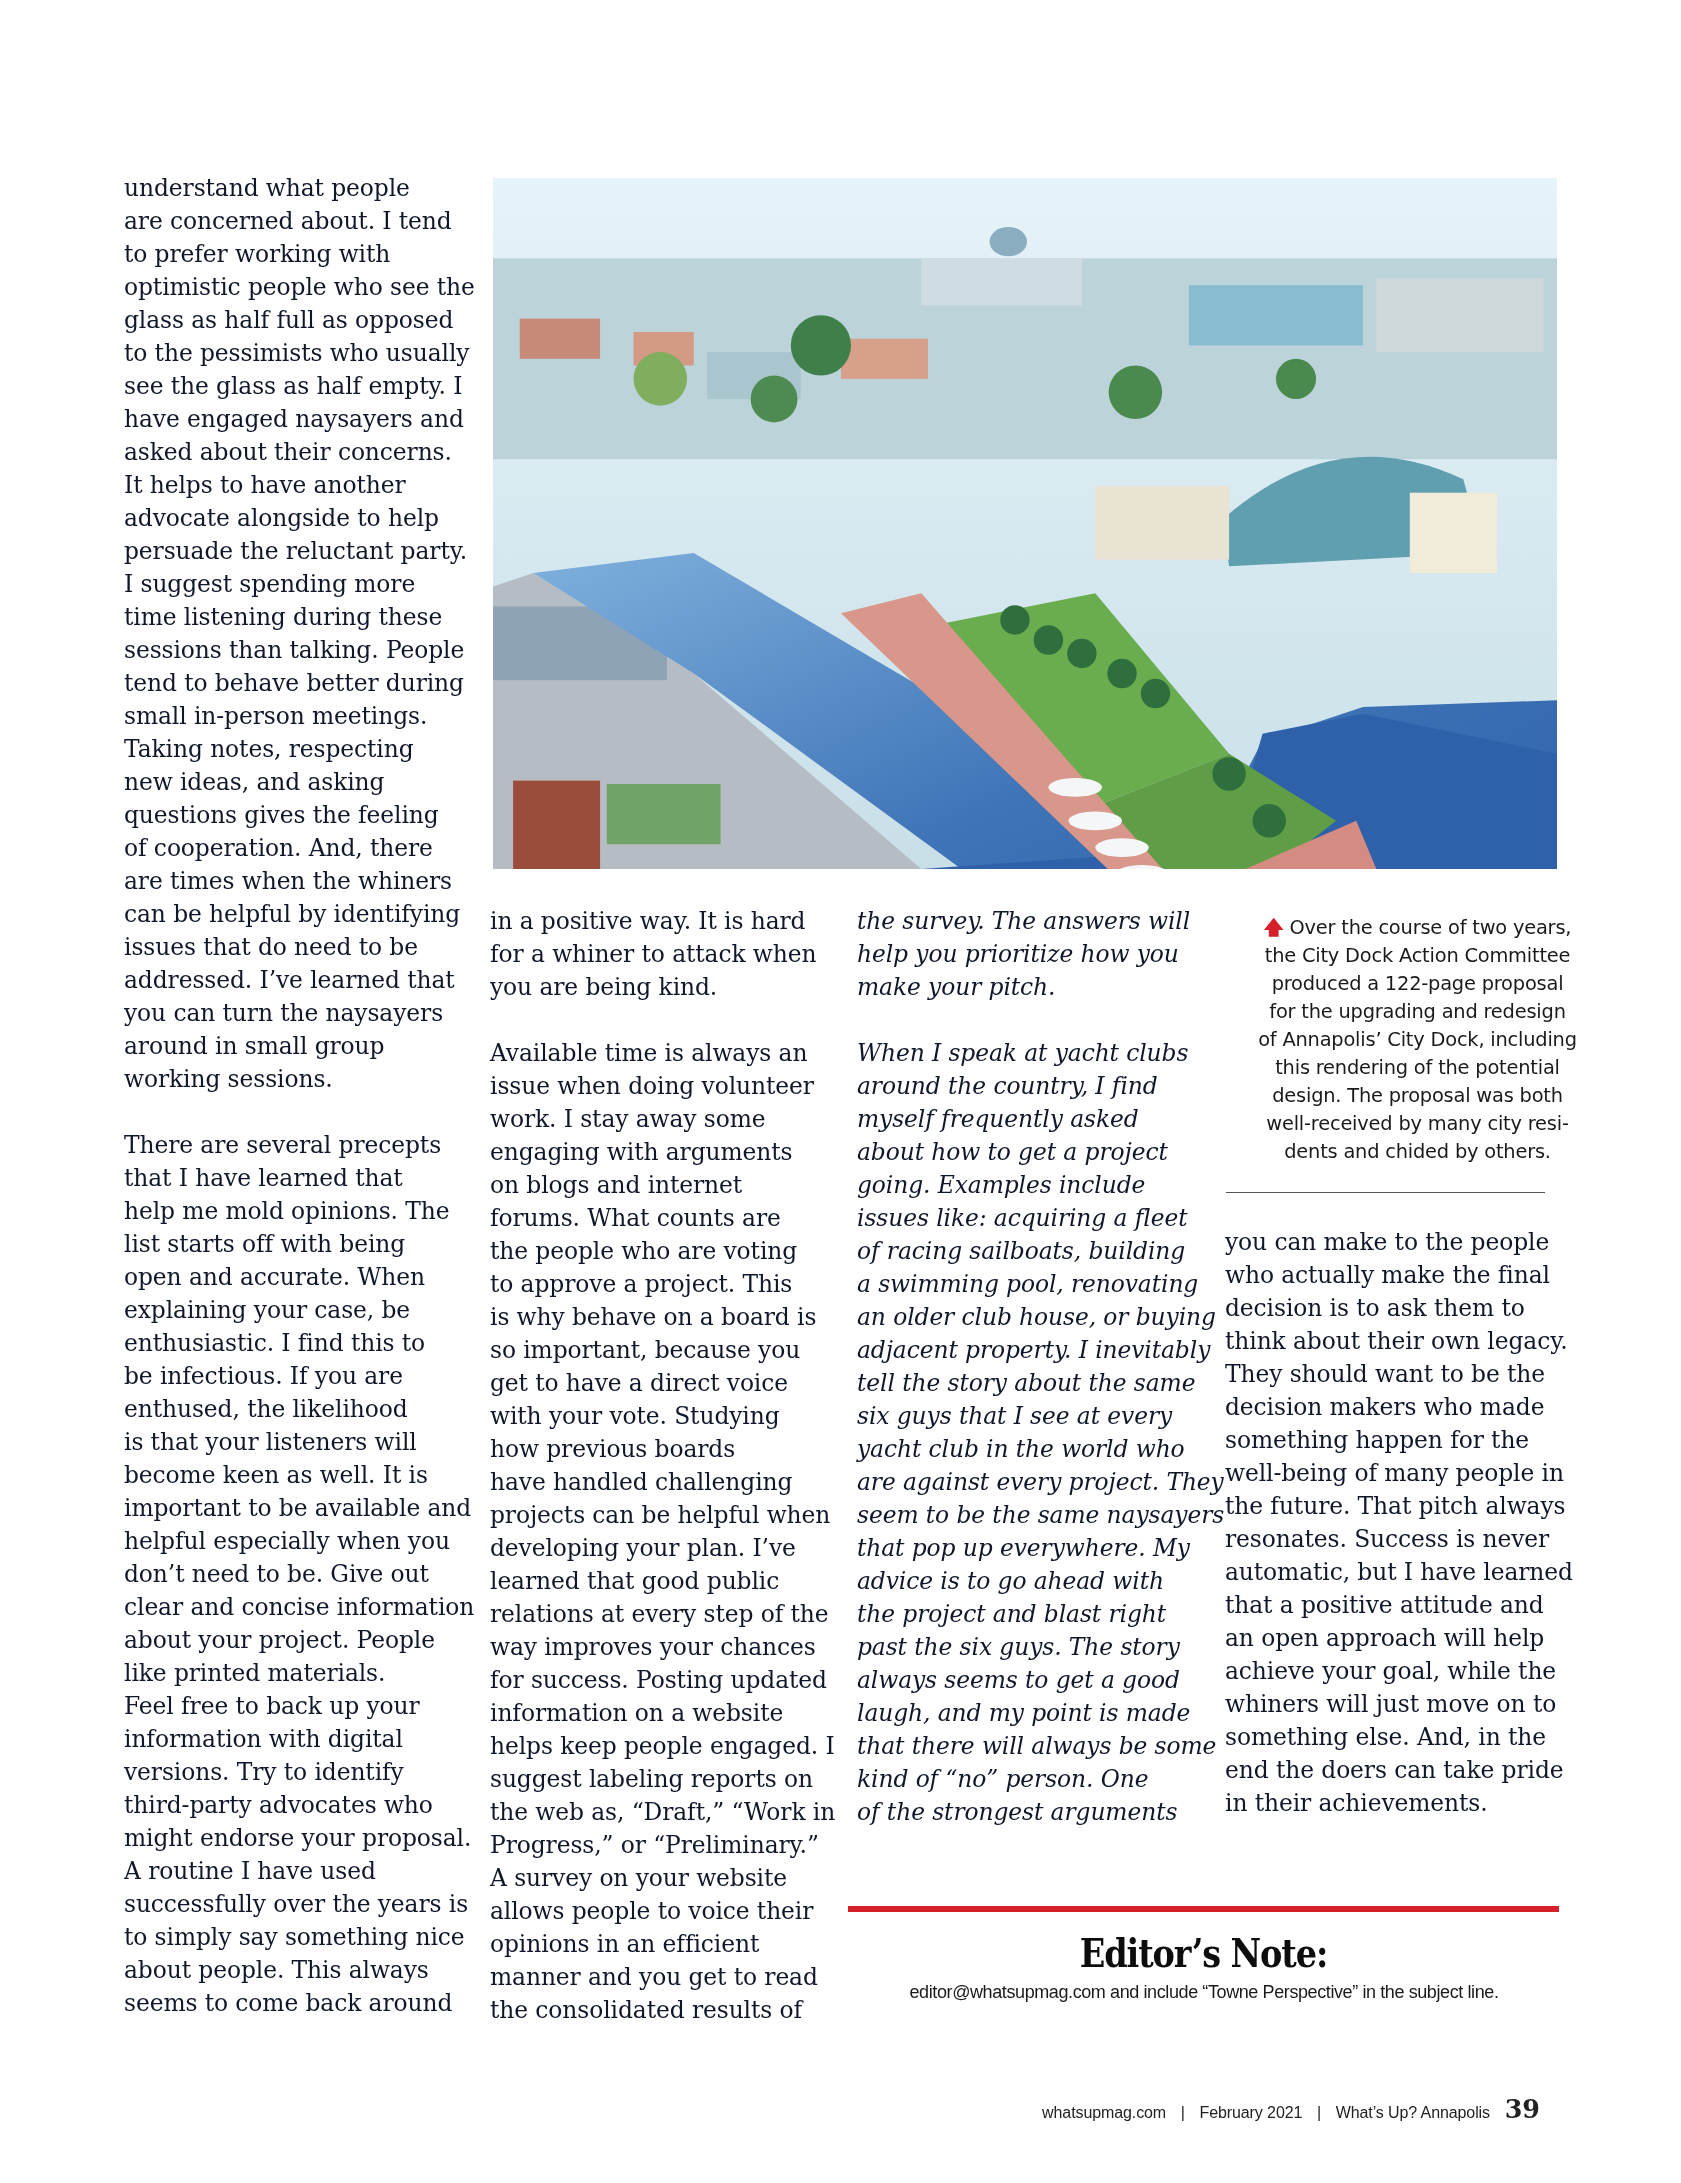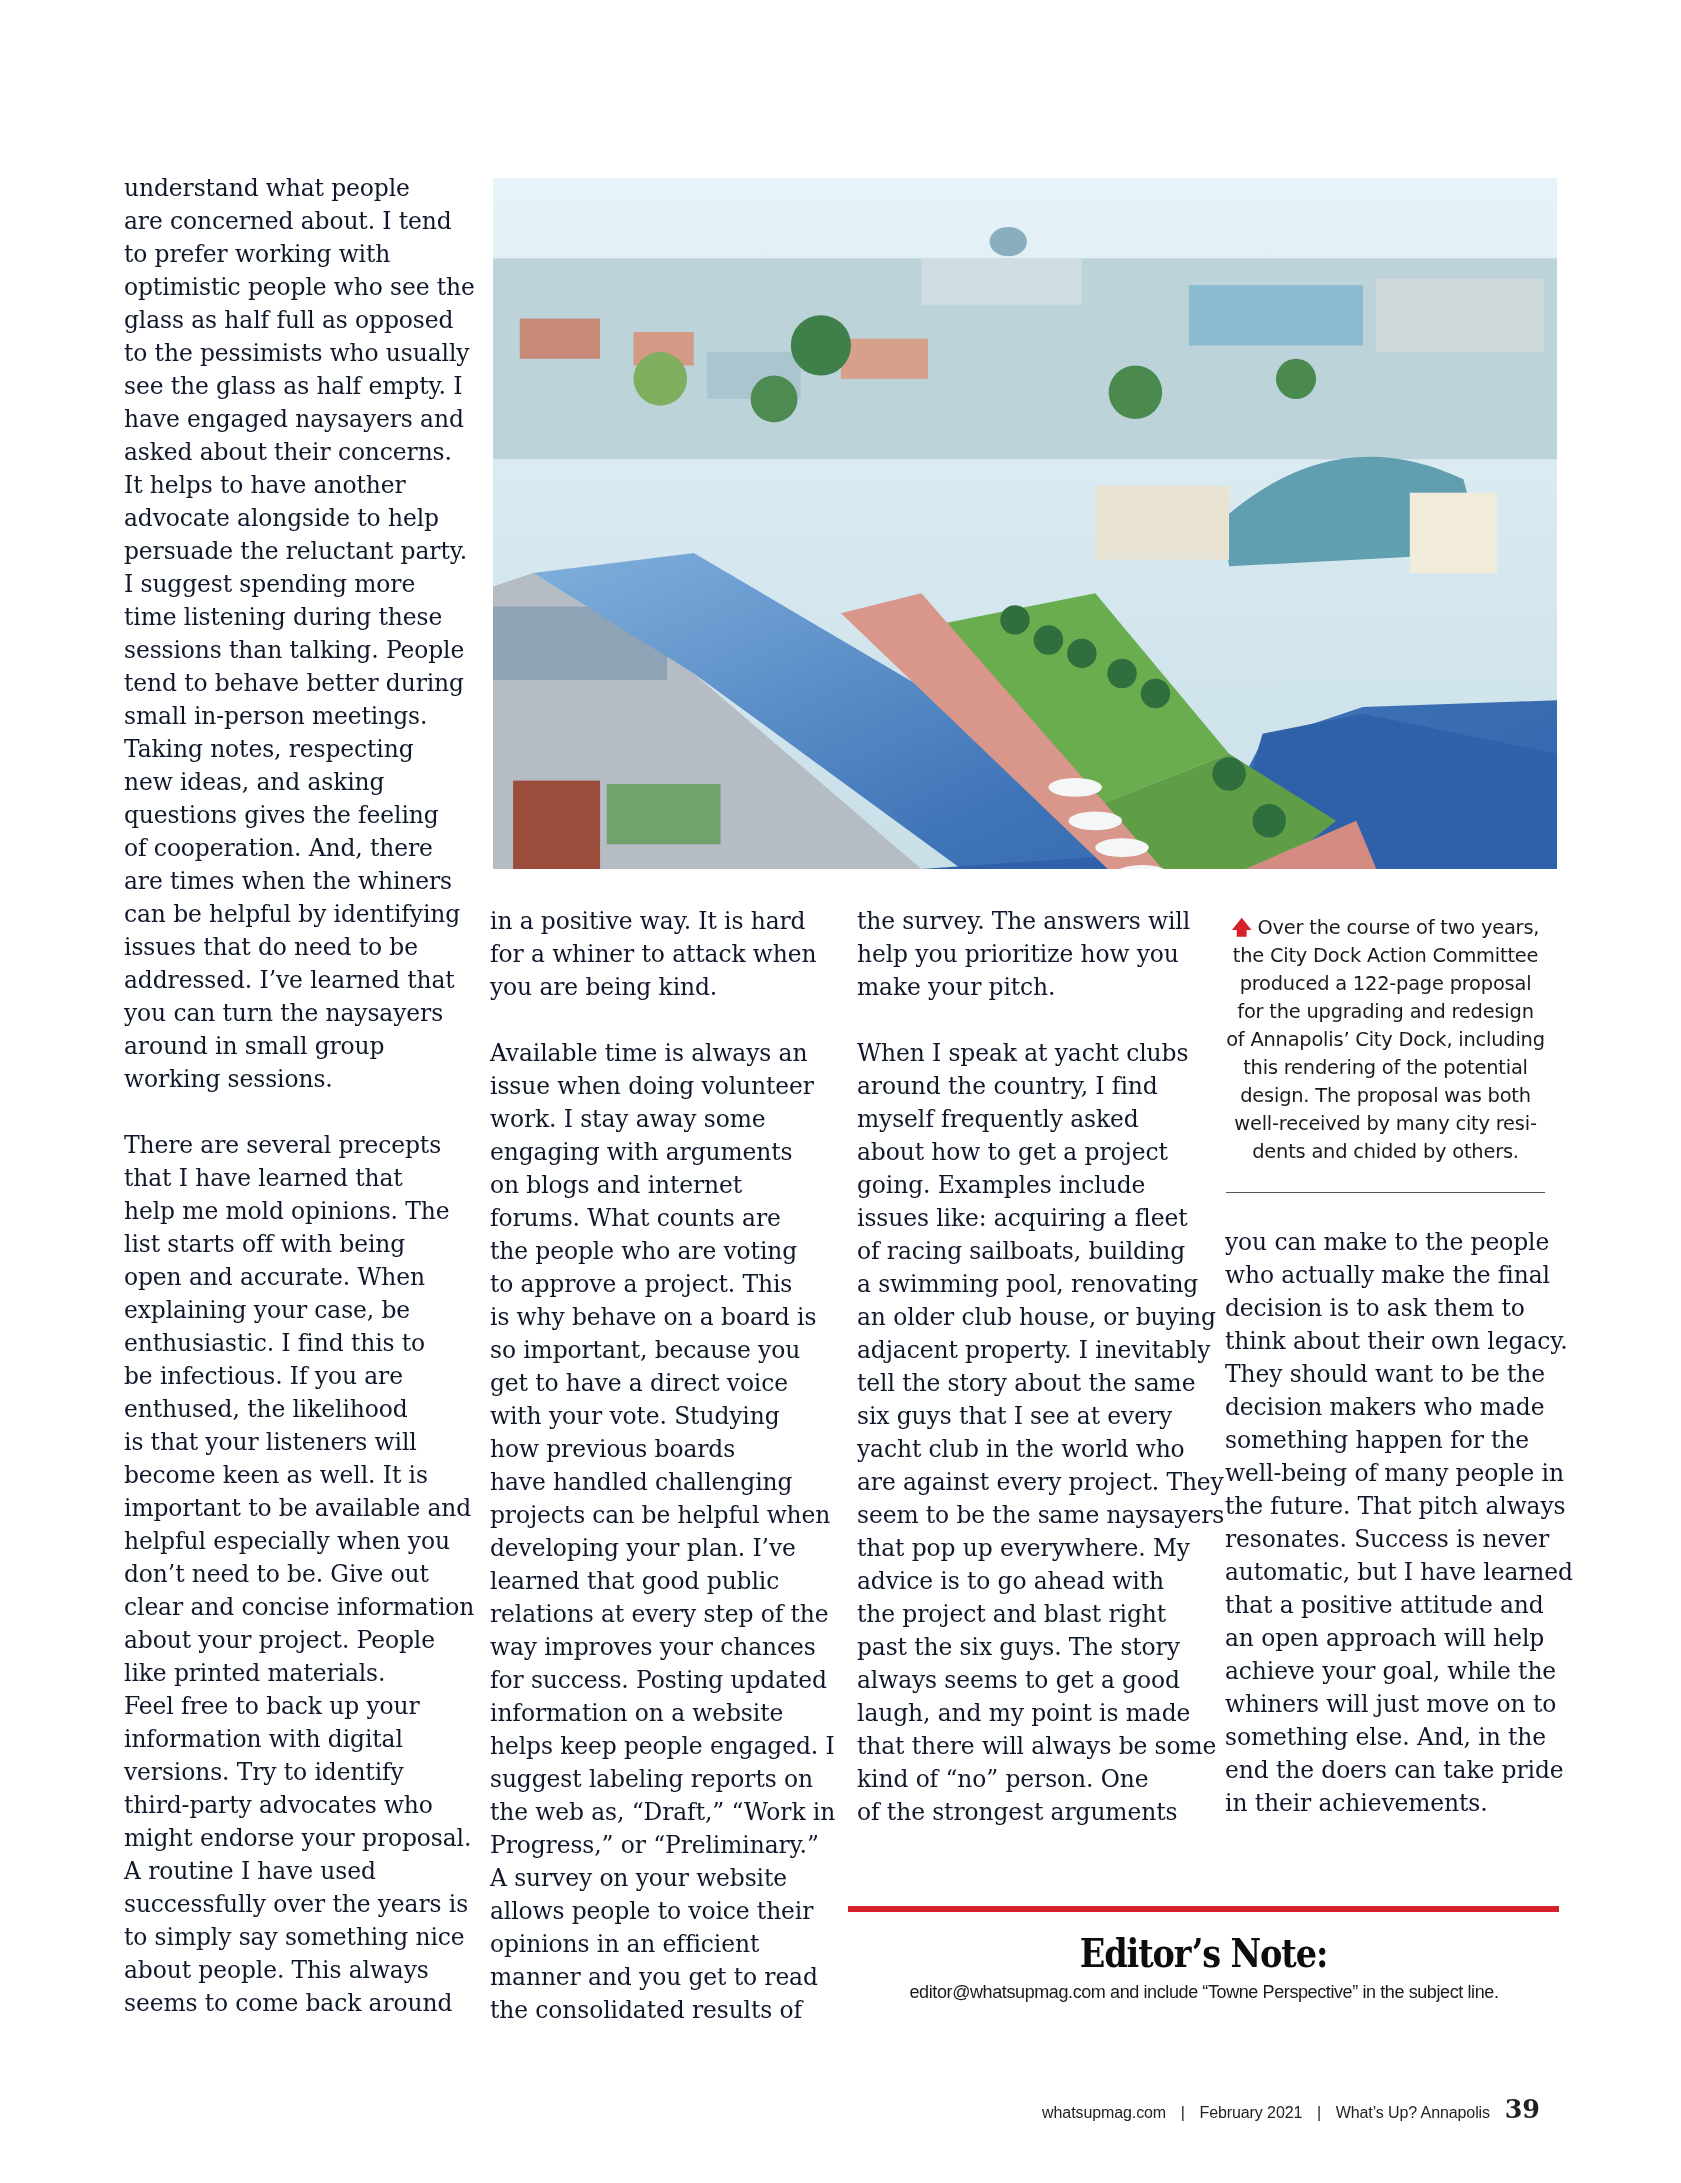--- a/index.html
+++ b/index.html
@@ -9,31 +9,31 @@
     font-family: "DejaVu Serif", "Liberation Serif", serif;
     font-size: 23.4px;
     line-height: 33px;
     color: #0f172a;
     letter-spacing: -0.1px;
   }
   .col p { margin: 0; white-space: pre; }
   .col p.gap { height: 33px; }
   #col1 { left: 124px; top: 172px; width: 335px; }
   #col2 { left: 490px; top: 905px; width: 348px; }
-  #col3 { left: 857px; top: 905px; width: 348px; }
+  #col3 { left: 857px; top: 905px; width: 348px; font-style: italic; }
   #col4 { left: 1225px; top: 1226px; width: 335px; }
 
   .figure {
     position: absolute; left: 493px; top: 178px; width: 1064px; height: 691px;
     overflow: hidden; background: #cfe6f2;
   }
   .figure svg { width: 100%; height: 100%; display: block; }
 
   .caption {
-    position: absolute; left: 1215px; top: 914px; width: 341px;
+    position: absolute; left: 1247px; top: 914px; width: 341px;
     font-family: "DejaVu Sans", "Liberation Sans", sans-serif;
     font-size: 19.4px; line-height: 28px; color: #1a1a1a; text-align: center;
     letter-spacing: -0.2px;
   }
   .caption p { margin: 0; white-space: pre; }
   .caption .arrow { color: #d6202a; font-weight: bold; }
   .caption-rule {
     position: absolute; left: 1226px; top: 1192px; width: 319px; height: 1.3px; background: #555;
   }
 

